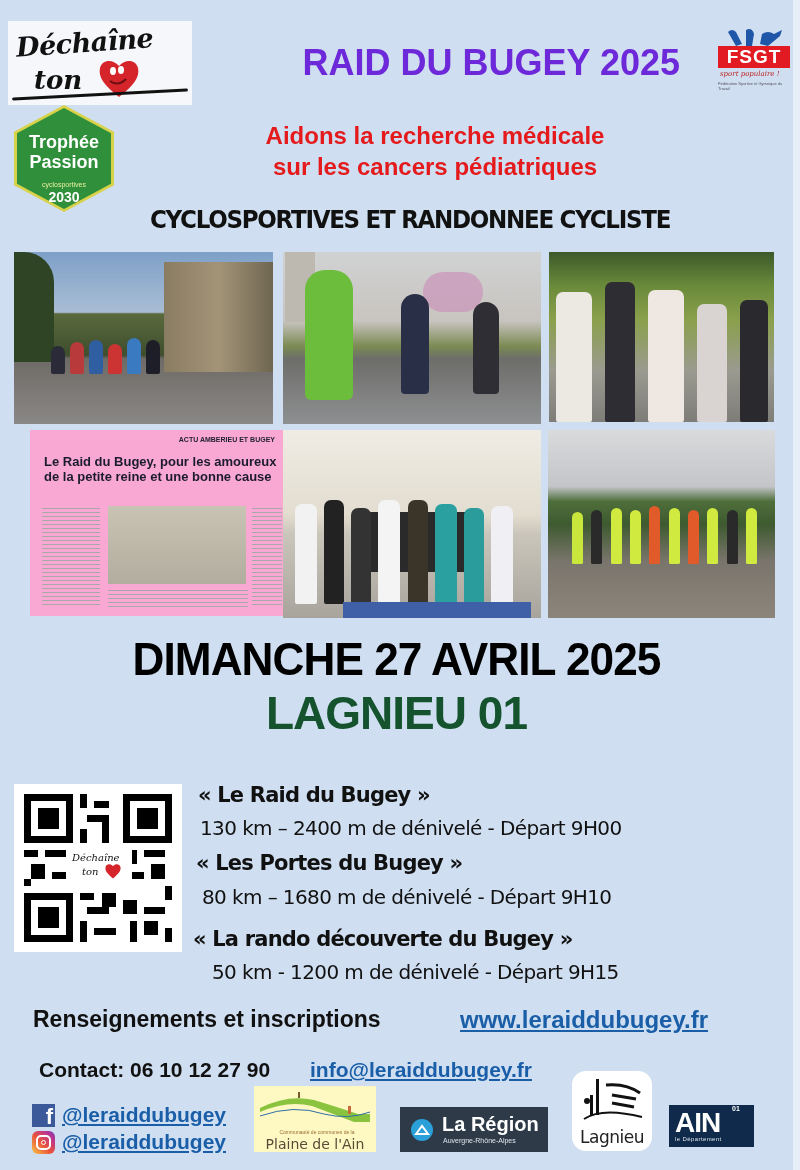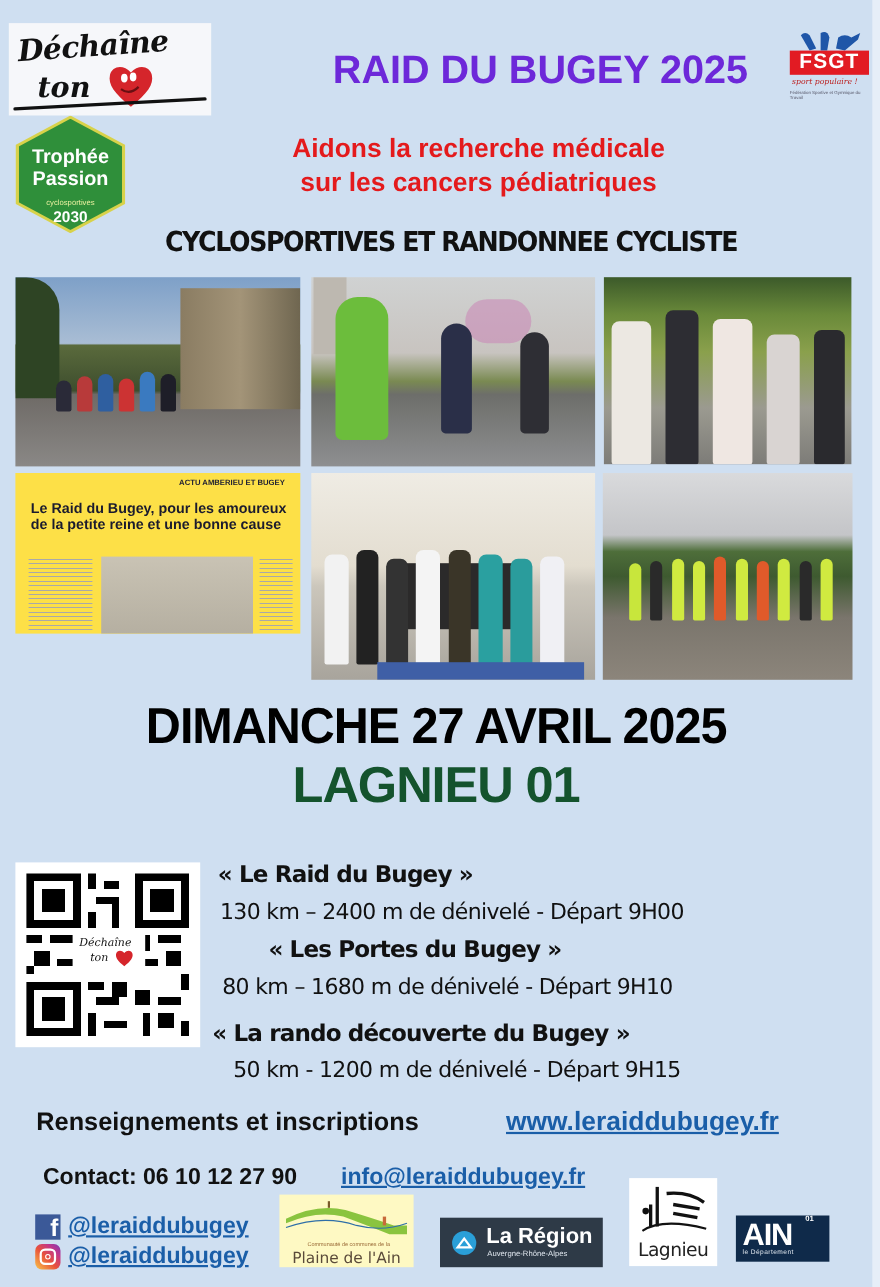--- a/index.html
+++ b/index.html
@@ -32,21 +32,21 @@
 
   .title { left:210px; top:42px; width:470px; text-align:right; font:bold 36px "Liberation Sans", sans-serif; color:#6d28d9; }
   .subtitle { left:200px; top:120px; width:470px; text-align:center; font:bold 24px "Liberation Sans", sans-serif; color:#e41a1c; line-height:31px; }
   .cyclo { left:60px; top:205px; width:700px; text-align:center; font:bold 25px "DejaVu Sans", sans-serif; color:#111; letter-spacing:-1.4px; transform:scaleX(0.92); }
 
   
   .photo { position:absolute; overflow:hidden; }
   .p1 { left:14px; top:252px; width:259px; height:172px; background:linear-gradient(180deg,#7ea0c8 0%,#a9bdd4 35%,#5a6a3c 36%,#3e4e2e 60%,#6e6a66 62%,#8a8886 100%); }
   .p2 { left:283px; top:252px; width:258px; height:172px; background:linear-gradient(180deg,#d0d2d2 0%,#c8c4c0 40%,#7a8a52 55%,#6d6e6a 62%,#8e8f91 100%); }
   .p3 { left:549px; top:252px; width:225px; height:170px; background:linear-gradient(180deg,#3c5a2a 0%,#6a8a3a 20%,#8aa04c 40%,#9b9a90 70%,#7d7c78 100%); }
-  .p4 { left:14px; top:430px; width:259px; height:146px; background:#fde047; }
+  .p4 { left:30px; top:430px; width:259px; height:186px; background:#f9a8d4; }
   .p5 { left:283px; top:430px; width:258px; height:188px; background:linear-gradient(180deg,#efece4 0%,#e3ddd0 45%,#cbc6bb 55%,#a8a49c 100%); }
   .p6 { left:548px; top:430px; width:227px; height:188px; background:linear-gradient(180deg,#d9dadc 0%,#c4c5c8 30%,#4e6e3a 38%,#3e5a30 50%,#7a756c 70%,#8c857b 100%); }
   .figs { position:absolute; left:0; right:0; bottom:0; display:flex; justify-content:space-around; align-items:flex-end; }
   .fig { width:14px; border-radius:7px 7px 2px 2px; }
   .news-head { position:absolute; left:14px; top:24px; right:6px; font:bold 13px "Liberation Sans", sans-serif; color:#1b1b2e; line-height:15px; }
   .news-top { position:absolute; right:14px; top:6px; font:bold 7px "Liberation Sans", sans-serif; color:#223; }
   .news-img { position:absolute; left:78px; top:76px; width:138px; height:78px; background:linear-gradient(180deg,#c9c3b4 0%,#b3ad9f 100%); }
   .news-col { position:absolute; background:repeating-linear-gradient(180deg,#a9a9a9 0 1px,transparent 1px 4px); }
 
   
@@ -74,21 +74,21 @@
   .ig::before { content:""; position:absolute; left:4px; top:4px; width:11px; height:11px; border:2px solid #fff; border-radius:5px; }
   .ig::after { content:""; position:absolute; left:9px; top:9px; width:3px; height:3px; border:1.5px solid #fff; border-radius:50%; }
 
   .plaine { left:254px; top:1086px; width:122px; height:66px; background:#fef9c3; }
   .plaine .l1 { position:absolute; left:4px; top:43px; width:118px; font:5px "Liberation Sans", sans-serif; color:#9a6a38; text-align:center; }
   .plaine .l2 { position:absolute; left:0; top:50px; width:122px; font:14px "DejaVu Sans", sans-serif; color:#5a4a3a; text-align:center; }
   .region { left:400px; top:1107px; width:148px; height:45px; background:#2e3a47; }
   .region .circ { position:absolute; left:11px; top:12px; width:22px; height:22px; border-radius:50%; background:#2a9fd8; }
   .region .r1 { position:absolute; left:42px; top:6px; font:bold 20px "Liberation Sans", sans-serif; color:#fff; }
   .region .r2 { position:absolute; left:43px; top:30px; font:7px "Liberation Sans", sans-serif; color:#dfe6ee; }
-  .lagnieu { left:572px; top:1071px; width:80px; height:80px; background:#fff; }
+  .lagnieu { left:572px; top:1071px; width:80px; height:80px; background:#fff;border-radius:14px; }
   .lagnieu .ln { position:absolute; left:0; right:0; bottom:4px; text-align:center; font:17px "DejaVu Sans", sans-serif; color:#222; letter-spacing:-0.5px; }
   .ain { left:669px; top:1105px; width:85px; height:42px; background:#0f2a4a; }
   .ain .a1 { position:absolute; left:6px; top:2px; font:900 28px "Liberation Sans", sans-serif; color:#fff; letter-spacing:-1px; }
   .ain .a2 { position:absolute; left:6px; top:31px; font:6px "Liberation Sans", sans-serif; color:#dfe6ee; letter-spacing:0.4px; }
   .ain .sup { position:absolute; left:63px; top:0; font:bold 7px "Liberation Sans", sans-serif; color:#fff; }
 </style>
 </head>
 <body>
 
 <div class="poster">
@@ -245,21 +245,21 @@
       <span style="position:absolute;left:6px;top:2px;font:italic 10px 'DejaVu Serif',serif;color:#111;">Déchaîne</span>
       <span style="position:absolute;left:16px;top:16px;font:italic 10px 'DejaVu Serif',serif;color:#111;">ton</span>
       <svg style="position:absolute;left:38px;top:12px;" width="18" height="18" viewBox="0 0 46 46">
         <path d="M23 42 C8 30 2 22 4 13 C6 5 16 3 23 11 C30 3 40 5 42 13 C44 22 38 30 23 42Z" fill="#d5252b"></path>
       </svg>
     </div>
   </div>
 
   <div class="abs route-name" style="left:198px;top:783px;">« Le Raid du Bugey »</div>
   <div class="abs route-info" style="left:200px;top:816px;">130 km – 2400 m de dénivelé -  Départ 9H00</div>
-  <div class="abs route-name" style="left:196px;top:851px;margin-left:48px;">« Les Portes du Bugey »</div>
+  <div class="abs route-name" style="left:196px;top:851px;">« Les Portes du Bugey »</div>
   <div class="abs route-info" style="left:202px;top:885px;">80 km – 1680 m de dénivelé  -  Départ 9H10</div>
   <div class="abs route-name" style="left:193px;top:927px;">« La rando découverte du Bugey »</div>
   <div class="abs route-info" style="left:212px;top:960px;">50 km -  1200 m de dénivelé - Départ 9H15</div>
 
   <div class="abs rens">Renseignements et inscriptions</div>
   <div class="abs url">www.leraiddubugey.fr</div>
   <div class="abs contact">Contact: 06 10 12 27 90</div>
   <div class="abs email">info@leraiddubugey.fr</div>
 
   <div class="abs social" style="top:1103px;">

